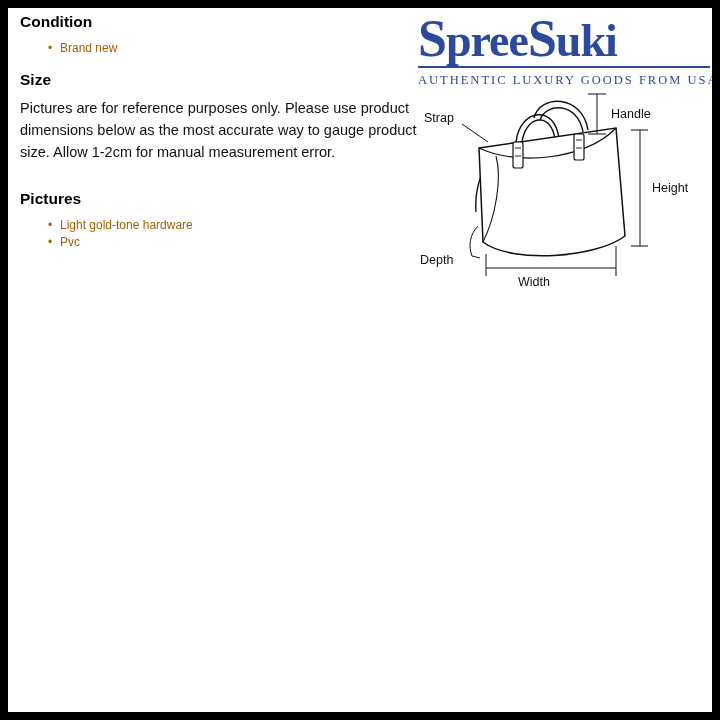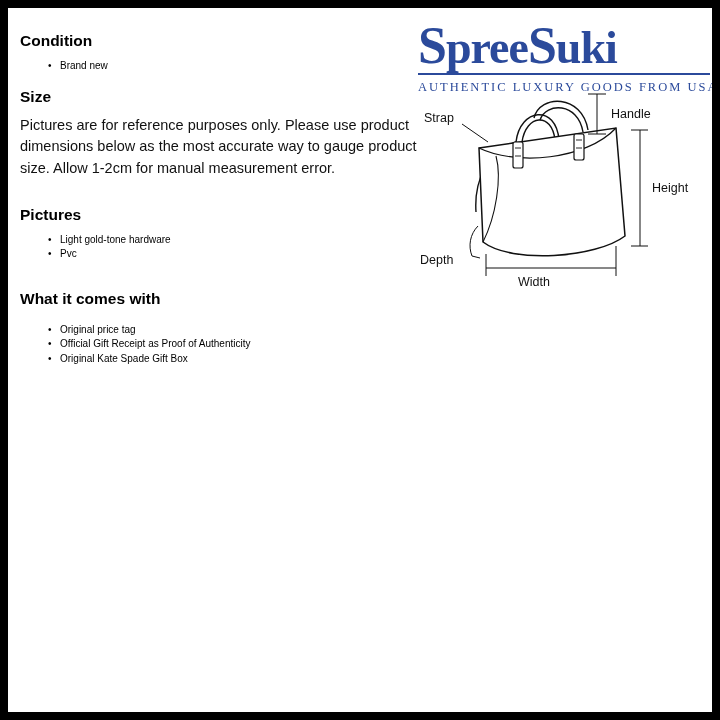--- a/index.html
+++ b/index.html
@@ -19,21 +19,21 @@
     top: 8px;
     width: 704px;
     height: 704px;
     background: #ffffff;
     box-sizing: border-box;
     overflow: hidden;
   }
   .content {
     position: absolute;
     left: 12px;
-    top: 24px;
+    top: 5px;
     width: 420px;
     color: #111111;
   }
   h2.section {
     font-size: 15.5px;
     font-weight: bold;
     margin: 0 0 10px 0;
     line-height: 1.1;
     color: #000000;
   }
@@ -42,41 +42,41 @@
     line-height: 1.5;
     margin: 0 0 6px 0;
     color: #111111;
   }
   ul.bullets {
     list-style: none;
     margin: 0 0 14px 0;
     padding: 0 0 0 28px;
   }
   ul.bullets li {
-    font-size: 10px;
+    font-size: 12px;
     line-height: 1.45;
-    color: #000000;
+    color: #a16207;
     position: relative;
     padding-left: 12px;
   }
   ul.bullets li:before {
     content: "\2022";
     position: absolute;
     left: 0;
     top: 0;
   }
   .block { margin-bottom: 8px; }
   .gap-sm { height: 6px; }
   .gap-md { height: 14px; }
 
   
   #logo {
     position: absolute;
     left: 410px;
-    top: 12px;
+    top: 5px;
     width: 296px;
     height: 66px;
   }
   #logo .wordmark {
     font-family: "Liberation Serif", serif;
     font-weight: bold;
     font-size: 46px;
     letter-spacing: -1px;
     color: #2b4a9b;
     line-height: 1;
@@ -193,25 +193,16 @@
       <h2 class="section">Pictures</h2>
       <ul class="bullets">
         <li>Light gold-tone hardware</li>
         <li>Pvc</li>
       </ul>
     </div>
 
     <div class="gap-md"></div>
 
 
-    <div class="block">
-      <h2 class="section">What it comes with</h2>
-      <div class="gap-sm"></div>
-      <ul class="bullets">
-        <li>Original price tag</li>
-        <li>Official Gift Receipt as Proof of Authenticity</li>
-        <li>Original Kate Spade Gift Box</li>
-      </ul>
-    </div>
 
   </div>
 
 </div>
 
 </body></html>

